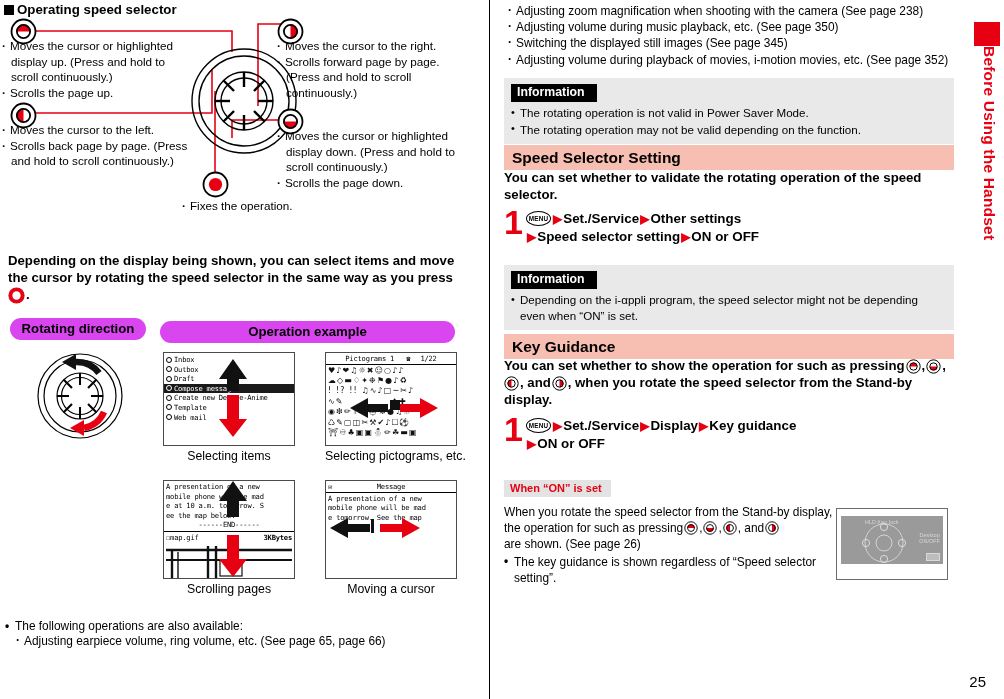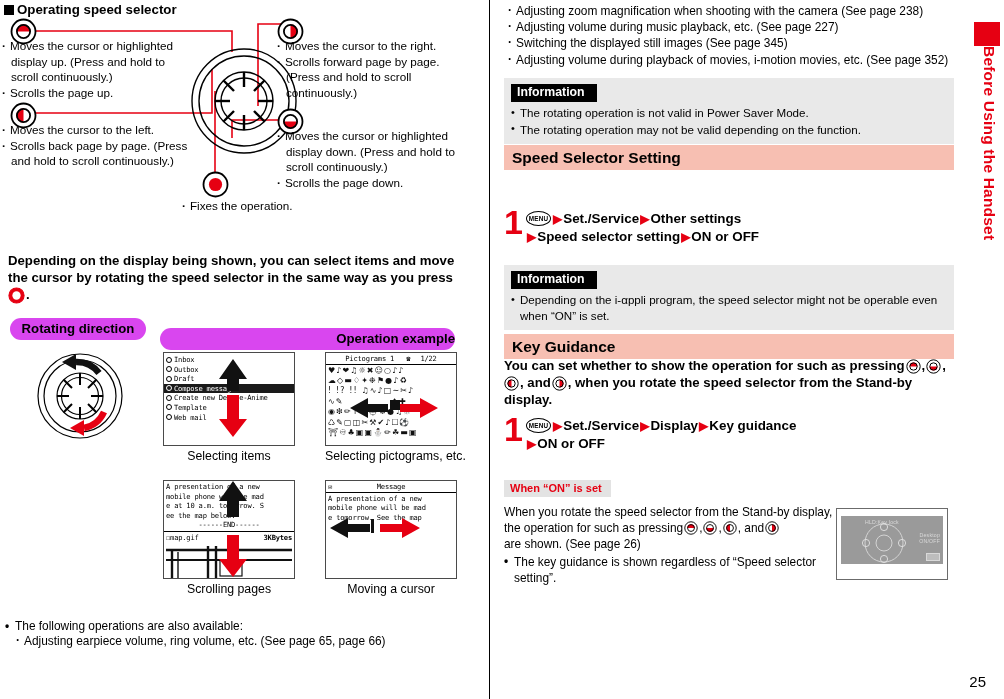--- a/index.html
+++ b/index.html
@@ -323,21 +323,21 @@
           <svg width="17" height="17" viewBox="0 0 27 27">
             <circle cx="13.5" cy="13.5" r="12" fill="#e60012" stroke="#e60012" stroke-width="1.8"></circle>
             <circle cx="13.5" cy="13.5" r="6.6" fill="#fff"></circle>
           </svg>
         </span>
         <span>.</span>
       </div>
     </div>
 
     <div class="pill" style="position:absolute;left:10px;top:318px;width:136px;">Rotating direction</div>
-    <div class="pill" style="position:absolute;left:160px;top:328px;width:295px;text-align:right;">Operation example</div>
+    <div class="pill" style="position:absolute;left:160px;top:321px;width:295px;">Operation example</div>
 
     <div style="position:absolute;left:36px;top:352px;">
       <svg width="88" height="88" viewBox="0 0 88 88">
         <g fill="none" stroke="#000" stroke-width="1.2">
           <circle cx="44" cy="44" r="42"></circle>
           <circle cx="44" cy="44" r="36"></circle>
           <circle cx="44" cy="44" r="23"></circle>
           <circle cx="44" cy="44" r="18.5"></circle>
         </g>
         <g stroke="#000" stroke-width="2" stroke-linecap="butt">
@@ -473,35 +473,39 @@
       <li>Adjusting earpiece volume, ring volume, etc. (See page 65, page 66)</li>
     </ul>
   </div>
 
   <div class="col-divider"></div>
 
   <div class="col-right">
 
     <ul class="sub-list" style="position:absolute;left:10px;top:3px;width:448px;">
       <li>Adjusting zoom magnification when shooting with the camera (See page 238)</li>
-      <li>Adjusting volume during music playback, etc. (See page 227)</li>
+      <li>Adjusting volume during music playback, etc. (See page 350)</li>
       <li>Switching the displayed still images (See page 345)</li>
       <li>Adjusting volume during playback of movies, i-motion movies, etc. (See page 352)</li>
     </ul>
 
     <div class="gray-box" style="position:absolute;left:8px;top:78px;width:450px;">
       <div class="info-chip">Information</div>
       <ul>
         <li>The rotating operation is not valid in Power Saver Mode.</li>
         <li>The rotating operation may not be valid depending on the function.</li>
       </ul>
     </div>
 
     <div class="pink-bar" style="position:absolute;left:8px;top:145px;width:450px;">Speed Selector Setting</div>
 
+    <div style="position:absolute;left:8px;top:170px;width:450px;">
+      <div class="body-bold">You can set whether to validate the rotating operation of the speed</div>
+      <div class="body-bold">selector.</div>
+    </div>
 
     <div class="step-row" style="position:absolute;left:8px;top:205px;width:450px;">
       <div class="step-num">1</div>
       <div class="step-body">
         <div class="step-line">
           <span class="menu-key">MENU</span>
           <span class="arrw">▶</span>
           <span>Set./Service</span>
           <span class="arrw">▶</span>
           <span>Other settings</span>
@@ -511,21 +515,21 @@
           <span>Speed selector setting</span>
           <span class="arrw">▶</span>
           <span>ON or OFF</span>
         </div>
       </div>
     </div>
 
     <div class="gray-box" style="position:absolute;left:8px;top:265px;width:450px;">
       <div class="info-chip">Information</div>
       <ul>
-        <li>Depending on the i-αppli program, the speed selector might not be operable even when “ON” is set.</li>
+        <li>Depending on the i-αppli program, the speed selector might not be depending even when “ON” is set.</li>
       </ul>
     </div>
 
     <div class="pink-bar" style="position:absolute;left:8px;top:334px;width:450px;">Key Guidance</div>
 
     <div style="position:absolute;left:8px;top:358px;width:452px;">
       <div class="body-bold" style="display:flex;align-items:center;flex-wrap:wrap;">
         <span>You can set whether to show the operation for such as pressing</span>
         <span class="keyg" style="margin:0 1px;">
           <svg width="15" height="15" viewBox="0 0 27 27">

